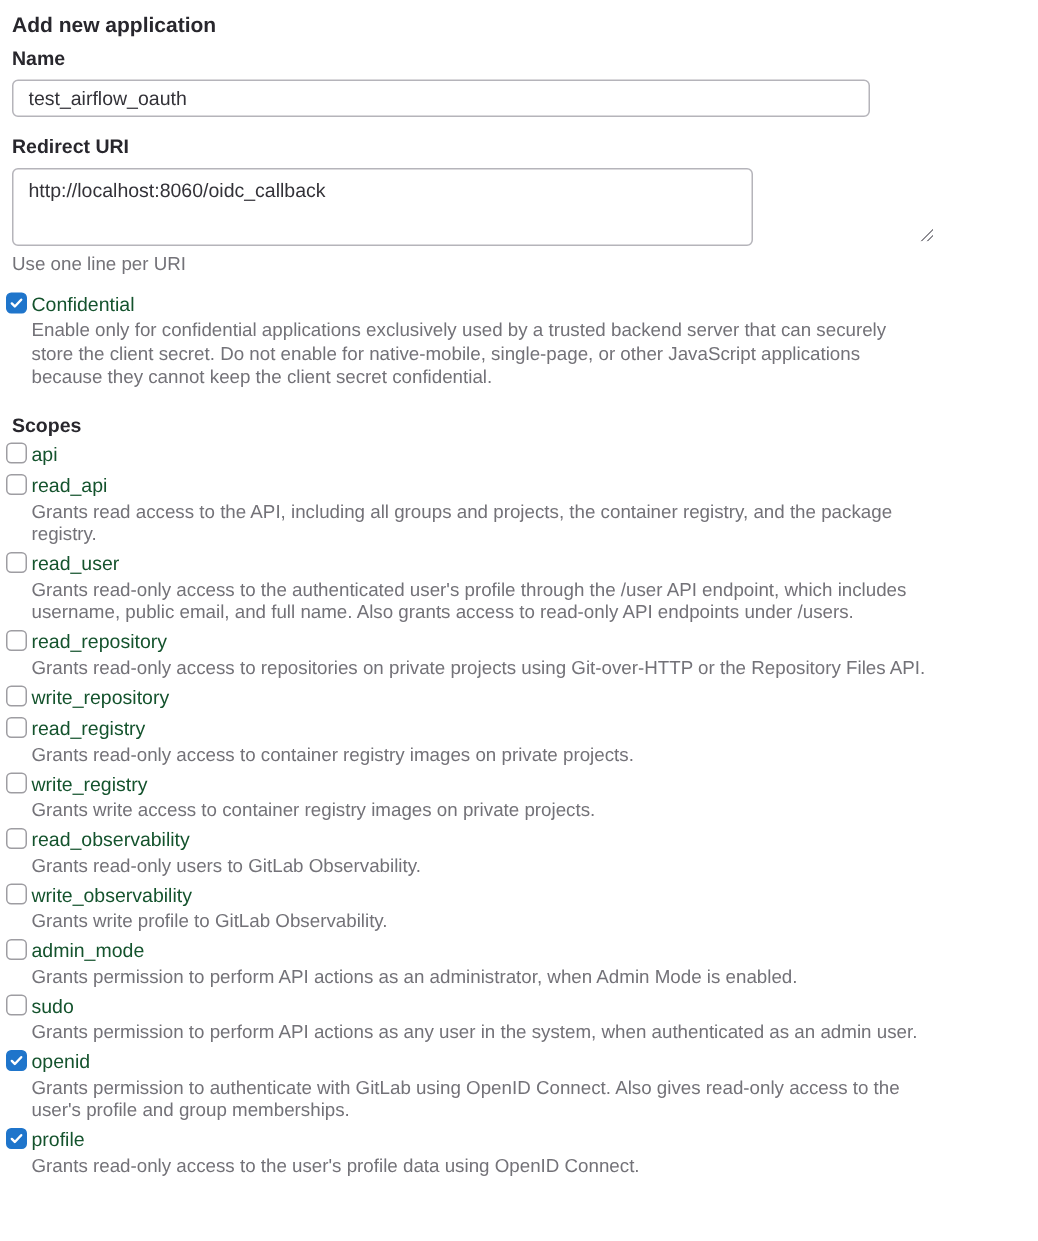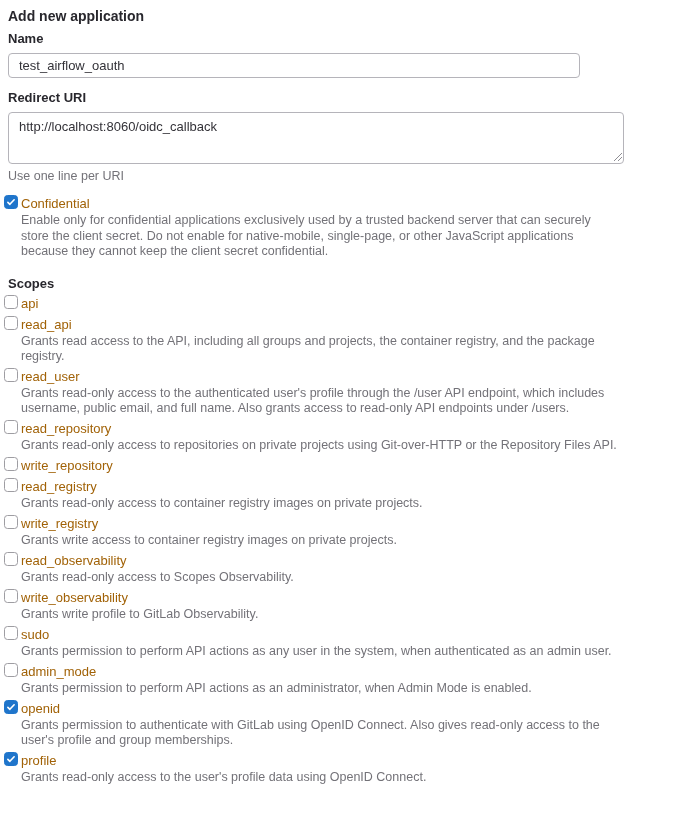--- a/index.html
+++ b/index.html
@@ -37,21 +37,21 @@
     padding: 0 10px;
     font-family: "Liberation Sans", sans-serif;
     font-size: 13px;
     color: #333238;
     background: #fff;
     outline: none;
   }
 
   .textarea-wrap { position: relative; width: 616px; }
   textarea.text-area {
-    width: 616px;
+    width: 494px;
     height: 52px;
     border: 1px solid #b5b4ba;
     border-radius: 4px;
     padding: 6px 10px;
     font-family: "Liberation Sans", sans-serif;
     font-size: 13px;
     color: #333238;
     background: #fff;
     resize: none;
     outline: none;
@@ -93,21 +93,21 @@
     align-items: center;
     justify-content: center;
     cursor: pointer;
   }
   .checkbox svg { display: none; width: 10px; height: 10px; }
   .checkbox.checked { background: #1f75cb; border-color: #1f75cb; }
   .checkbox.checked svg { display: block; }
   .check-label {
     font-size: 13px;
     line-height: 16px;
-    color: #a16207;
+    color: #14532d;
     cursor: pointer;
   }
   .check-desc {
     font-size: 12.5px;
     line-height: 15.5px;
     color: #737278;
     max-width: 600px;
     margin-top: 1px;
   }
 
@@ -205,45 +205,45 @@
     </span>
     <label class="check-label">write_registry</label>
     <div class="check-desc">Grants write access to container registry images on private projects.</div>
   </div>
 
   <div class="check-row scope-item">
     <span class="checkbox">
       
     </span>
     <label class="check-label">read_observability</label>
-    <div class="check-desc">Grants read-only access to Scopes Observability.</div>
+    <div class="check-desc">Grants read-only users to GitLab Observability.</div>
   </div>
 
   <div class="check-row scope-item">
     <span class="checkbox">
       
     </span>
     <label class="check-label">write_observability</label>
     <div class="check-desc">Grants write profile to GitLab Observability.</div>
   </div>
 
   <div class="check-row scope-item">
     <span class="checkbox">
       
     </span>
+    <label class="check-label">admin_mode</label>
+    <div class="check-desc">Grants permission to perform API actions as an administrator, when Admin Mode is enabled.</div>
+  </div>
+
+  <div class="check-row scope-item">
+    <span class="checkbox">
+      
+    </span>
     <label class="check-label">sudo</label>
     <div class="check-desc">Grants permission to perform API actions as any user in the system, when authenticated as an admin user.</div>
-  </div>
-
-  <div class="check-row scope-item">
-    <span class="checkbox">
-      
-    </span>
-    <label class="check-label">admin_mode</label>
-    <div class="check-desc">Grants permission to perform API actions as an administrator, when Admin Mode is enabled.</div>
   </div>
 
   <div class="check-row scope-item">
     <span class="checkbox checked">
       <svg viewBox="0 0 16 16">
         <path d="M3 8.5l3.2 3.2L13 4.5" stroke="#ffffff" stroke-width="2.6" fill="none" stroke-linecap="round" stroke-linejoin="round"></path>
       </svg>
     </span>
     <label class="check-label">openid</label>
     <div class="check-desc">Grants permission to authenticate with GitLab using OpenID Connect. Also gives read-only access to the user's profile and group memberships.</div>

